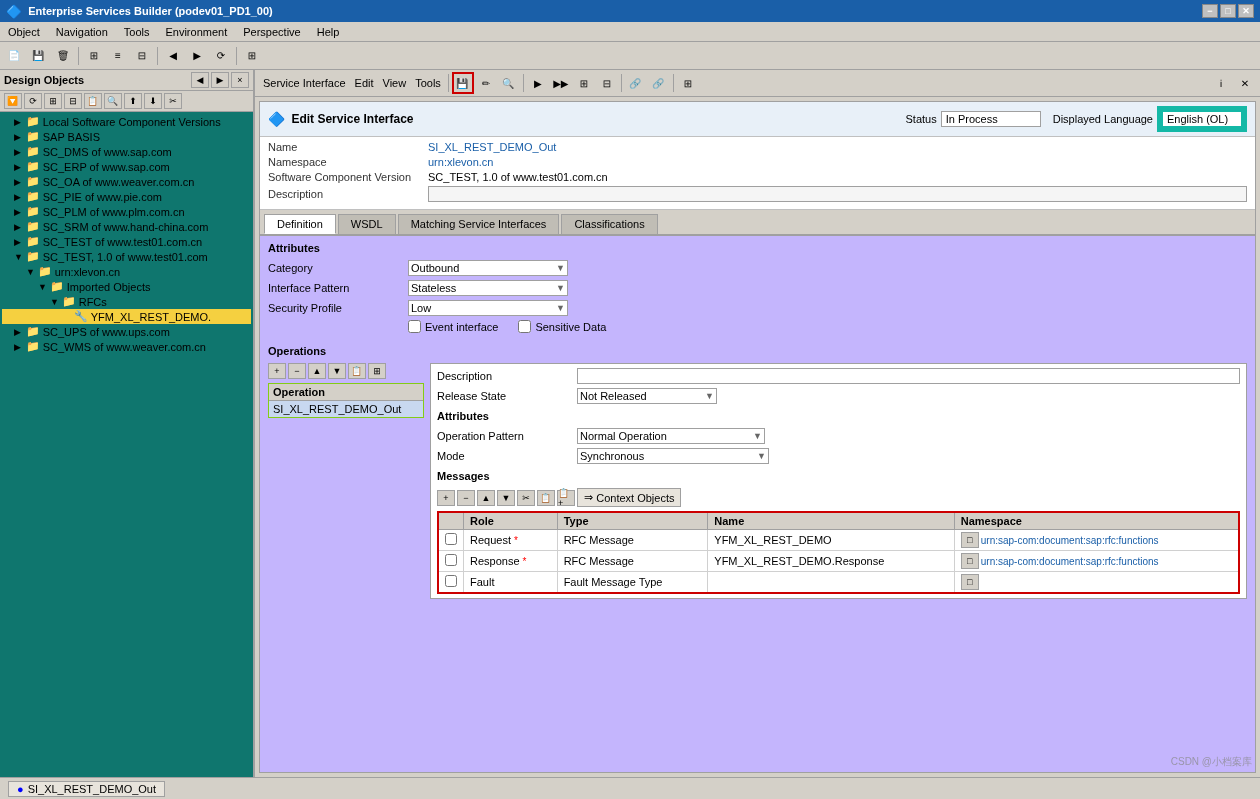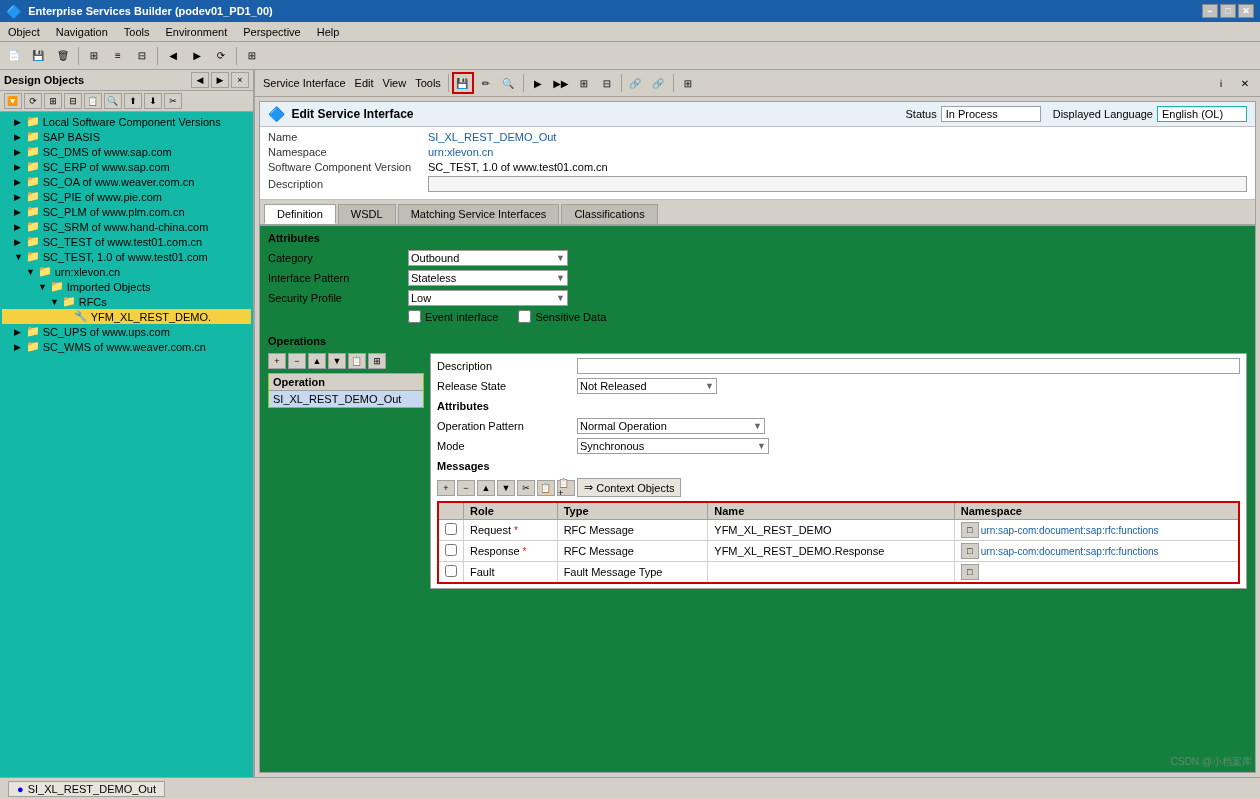--- a/index.html
+++ b/index.html
@@ -64,21 +64,21 @@
     
     
     .main-layout {
       display: flex;
       height: calc(799px - 22px - 20px - 28px - 22px);
     }
     
     
     .left-panel {
       width: 255px;
-      background: #14b8a6;
+      background: #0f766e;
       border-right: 2px solid #a0a0a0;
       display: flex;
       flex-direction: column;
       overflow: hidden;
     }
     .left-panel-header {
       background: #d4d0c8;
       border-bottom: 1px solid #a0a0a0;
       padding: 2px 4px;
       display: flex;
@@ -165,21 +165,21 @@
     .si-status-label { font-size: 11px; }
     .si-status-input {
       border: 1px solid #a0a0a0;
       background: white;
       padding: 1px 4px;
       font-size: 11px;
       width: 100px;
     }
     .si-lang-label { font-size: 11px; margin-left: 8px; }
     .si-lang-input {
-      border: 1px solid #14b8a6;
+      border: 6px solid #14b8a6;
       background: white;
       padding: 1px 4px;
       font-size: 11px;
       width: 90px;
     }
     
     .si-fields {
       padding: 4px 8px;
       border-bottom: 1px solid #c0c0c0;
     }
@@ -225,21 +225,21 @@
       background: white;
       border-bottom: 1px solid white;
       z-index: 1;
     }
     
     
     .tab-content {
       flex: 1;
       padding: 6px 8px;
       overflow-y: auto;
-      background: #15803d;
+      background: #c4b5fd;
     }
     
     .section-title {
       font-weight: bold;
       font-size: 11px;
       margin-bottom: 6px;
       color: #000;
     }
     
     .attr-row {

